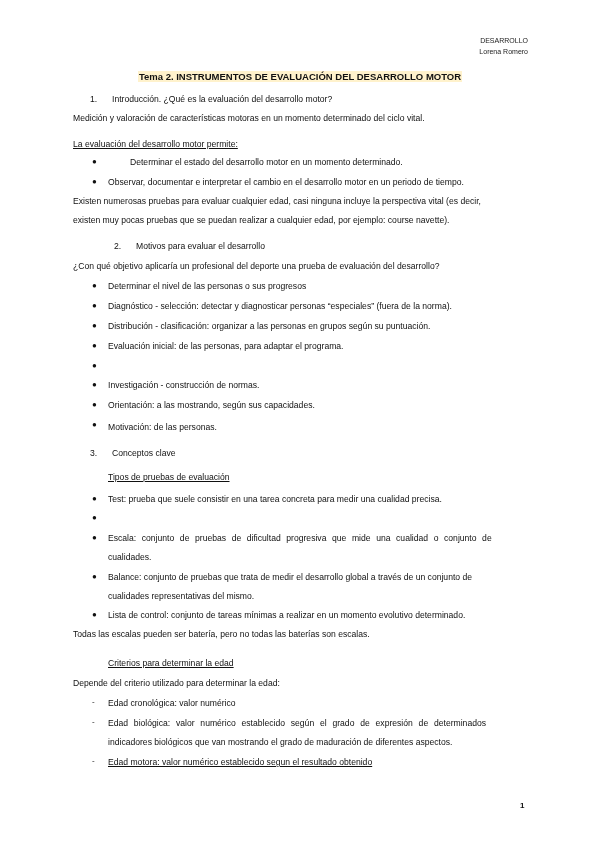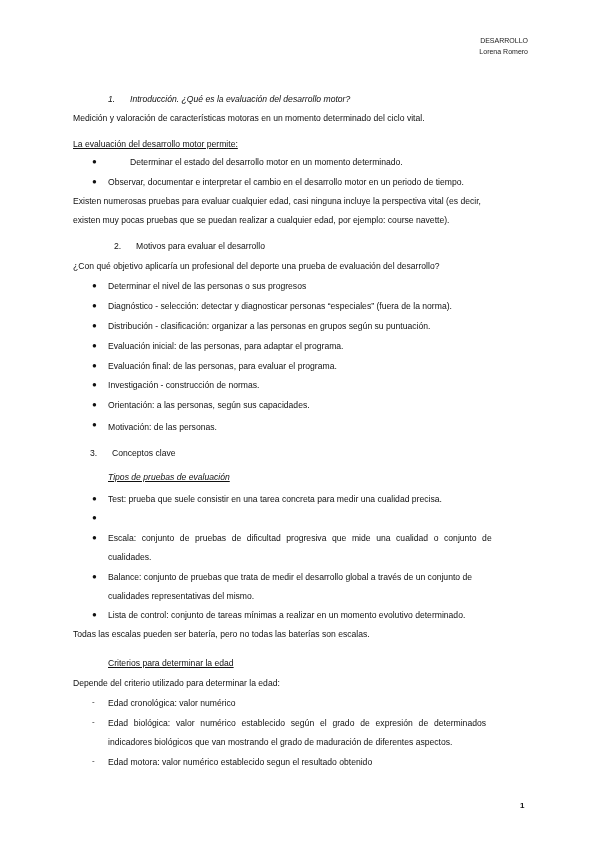--- a/index.html
+++ b/index.html
@@ -28,22 +28,25 @@
 </head>
 <body>
 
 <div class="page">
 
   <div class="header-right">
     <div>DESARROLLO</div>
     <div>Lorena Romero</div>
   </div>
 
+  <div class="title">
+    <span>Tema 2. INSTRUMENTOS DE EVALUACIÓN DEL DESARROLLO MOTOR</span>
+  </div>
 
-  <div class="ln" style="left:108px; top:93px;font-style:italic;">
+  <div class="ln" style="left:90px; top:93px;">
     <span class="num">1.</span><span>Introducción. ¿Qué es la evaluación del desarrollo motor?</span>
   </div>
   <div class="ln" style="left:73px; top:112px;">Medición y valoración de características motoras en un momento determinado del ciclo vital.</div>
   <div class="ln u" style="left:73px; top:138px;">La evaluación del desarrollo motor permite:</div>
 
   <span class="blt" style="left:92px; top:157px;">●</span>
   <div class="ln" style="left:108px; top:156px;padding-left:22px;">Determinar el estado del desarrollo motor en un momento determinado.</div>
   <span class="blt" style="left:92px; top:177px;">●</span>
   <div class="ln" style="left:108px; top:176px;">Observar, documentar e interpretar el cambio en el desarrollo motor en un periodo de tiempo.</div>
 
@@ -57,32 +60,31 @@
 
   <span class="blt" style="left:92px; top:281px;">●</span>
   <div class="ln" style="left:108px; top:280px;">Determinar el nivel de las personas o sus progresos</div>
   <span class="blt" style="left:92px; top:301px;">●</span>
   <div class="ln" style="left:108px; top:300px;">Diagnóstico - selección: detectar y diagnosticar personas “especiales” (fuera de la norma).</div>
   <span class="blt" style="left:92px; top:321px;">●</span>
   <div class="ln" style="left:108px; top:320px;">Distribución - clasificación: organizar a las personas en grupos según su puntuación.</div>
   <span class="blt" style="left:92px; top:341px;">●</span>
   <div class="ln" style="left:108px; top:340px;">Evaluación inicial: de las personas, para adaptar el programa.</div>
   <span class="blt" style="left:92px; top:361px;">●</span>
-  <div class="ln" style="left:108px; top:360px;">Evaluación final: de las personas, para evaluar el programa.</div>
   <span class="blt" style="left:92px; top:380px;">●</span>
   <div class="ln" style="left:108px; top:379px;">Investigación - construcción de normas.</div>
   <span class="blt" style="left:92px; top:400px;">●</span>
-  <div class="ln" style="left:108px; top:399px;">Orientación: a las personas, según sus capacidades.</div>
+  <div class="ln" style="left:108px; top:399px;">Orientación: a las mostrando, según sus capacidades.</div>
   <span class="blt" style="left:92px; top:420px;">●</span>
   <div class="ln" style="left:108px; top:421px;">Motivación: de las personas.</div>
 
   <div class="ln" style="left:90px; top:447px;">
     <span class="num">3.</span><span>Conceptos clave</span>
   </div>
-  <div class="ln u" style="left:108px; top:471px;font-style:italic;">Tipos de pruebas de evaluación</div>
+  <div class="ln u" style="left:108px; top:471px;">Tipos de pruebas de evaluación</div>
 
   <span class="blt" style="left:92px; top:494px;">●</span>
   <div class="ln" style="left:108px; top:493px;">Test: prueba que suele consistir en una tarea concreta para medir una cualidad precisa.</div>
   <span class="blt" style="left:92px; top:513px;">●</span>
   <span class="blt" style="left:92px; top:533px;">●</span>
   <div class="ln" style="left:108px; top:532px; word-spacing:3.2px;">Escala: conjunto de pruebas de dificultad progresiva que mide una cualidad o conjunto de</div>
   <div class="ln" style="left:108px; top:551px;">cualidades.</div>
   <span class="blt" style="left:92px; top:572px;">●</span>
   <div class="ln" style="left:108px; top:571px;">Balance: conjunto de pruebas que trata de medir el desarrollo global a través de un conjunto de</div>
   <div class="ln" style="left:108px; top:590px;">cualidades representativas del mismo.</div>
@@ -93,16 +95,16 @@
 
   <div class="ln u" style="left:108px; top:657px;">Criterios para determinar la edad</div>
   <div class="ln" style="left:73px; top:677px;">Depende del criterio utilizado para determinar la edad:</div>
 
   <span class="blt" style="left:92px; top:697px;">-</span>
   <div class="ln" style="left:108px; top:697px;">Edad cronológica: valor numérico</div>
   <span class="blt" style="left:92px; top:717px;">-</span>
   <div class="ln" style="left:108px; top:717px; word-spacing:3.4px;">Edad biológica: valor numérico establecido según el grado de expresión de determinados</div>
   <div class="ln" style="left:108px; top:736px;">indicadores biológicos que van mostrando el grado de maduración de diferentes aspectos.</div>
   <span class="blt" style="left:92px; top:756px;">-</span>
-  <div class="ln" style="left:108px; top:756px;">Edad motora: valor numérico establecido segun el resultado obtenido</div>
+  <div class="ln" style="left:108px; top:756px;text-decoration:underline;">Edad motora: valor numérico establecido segun el resultado obtenido</div>
 
   <div class="pnum">1</div>
 </div>
 
 </body></html>

